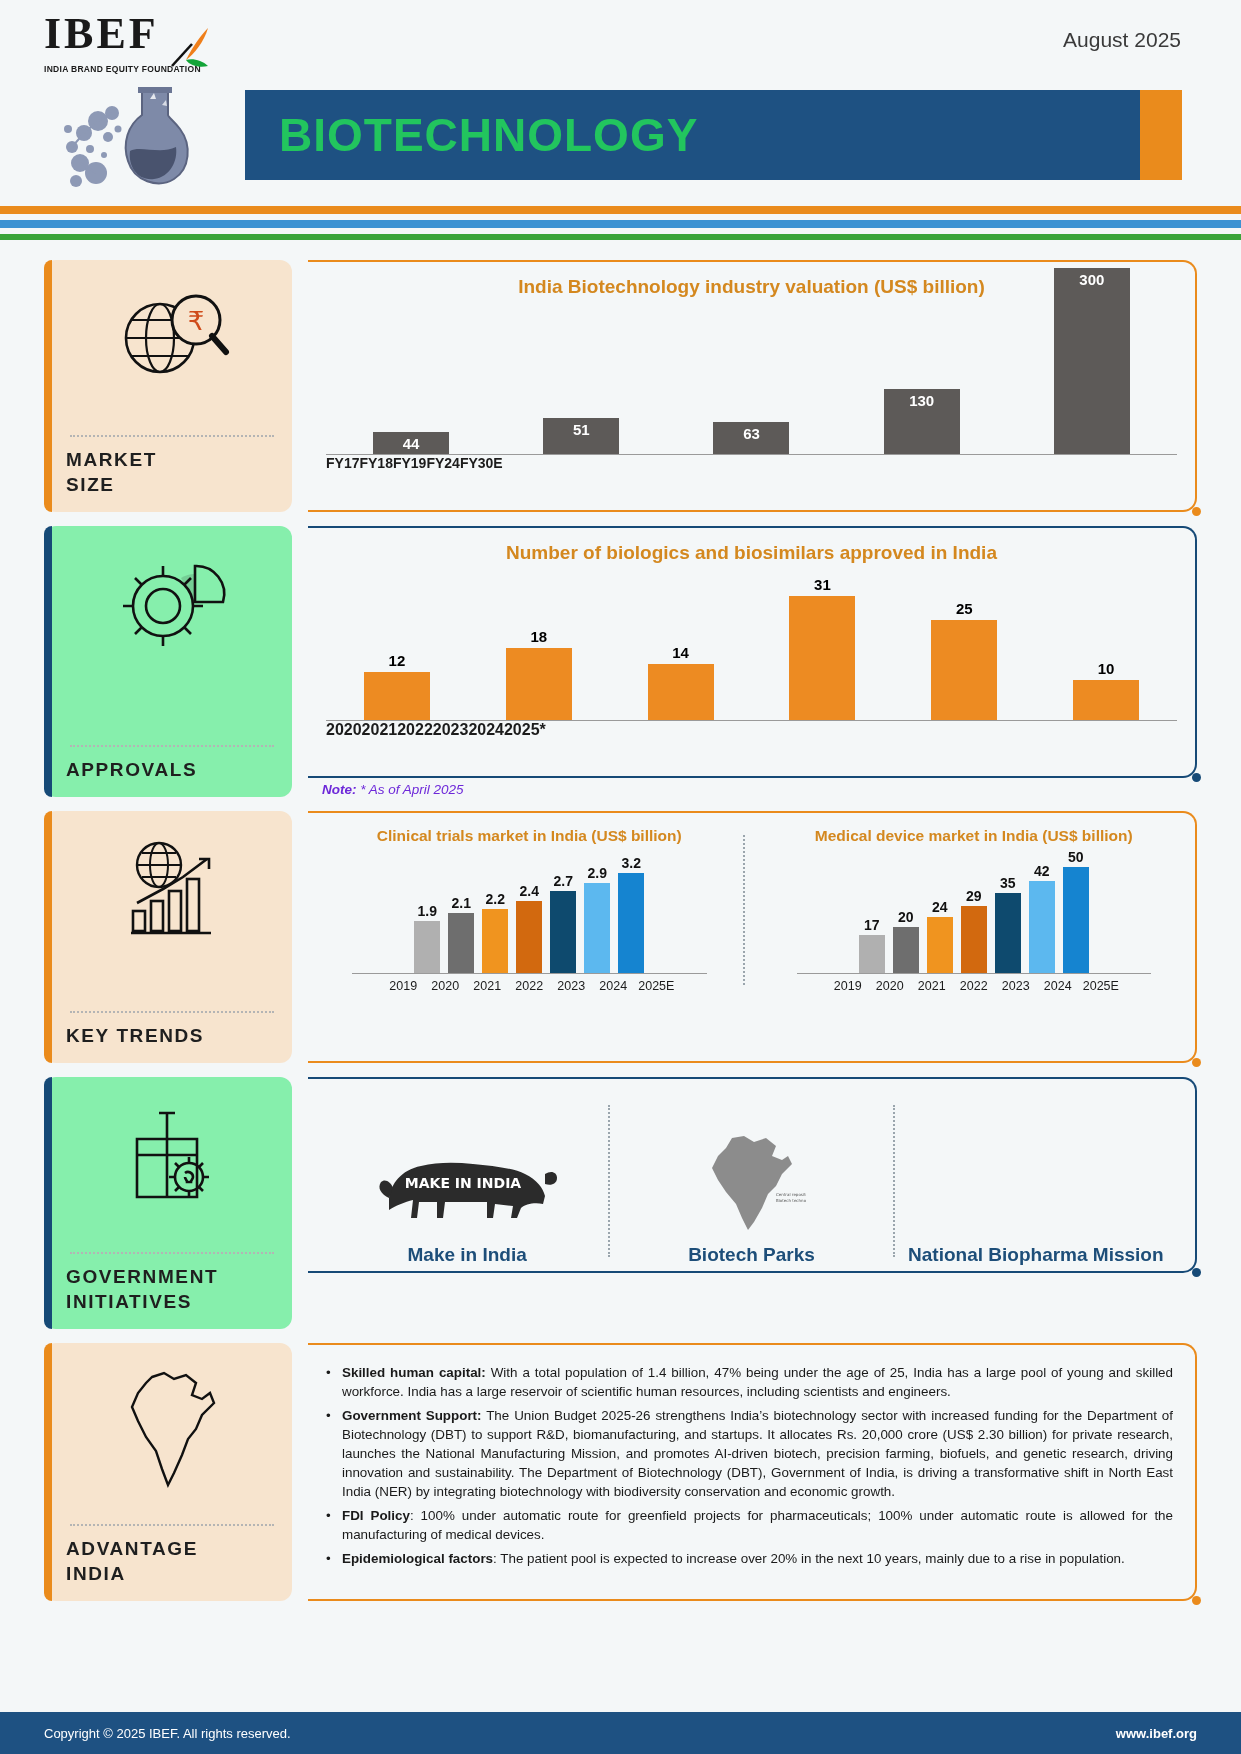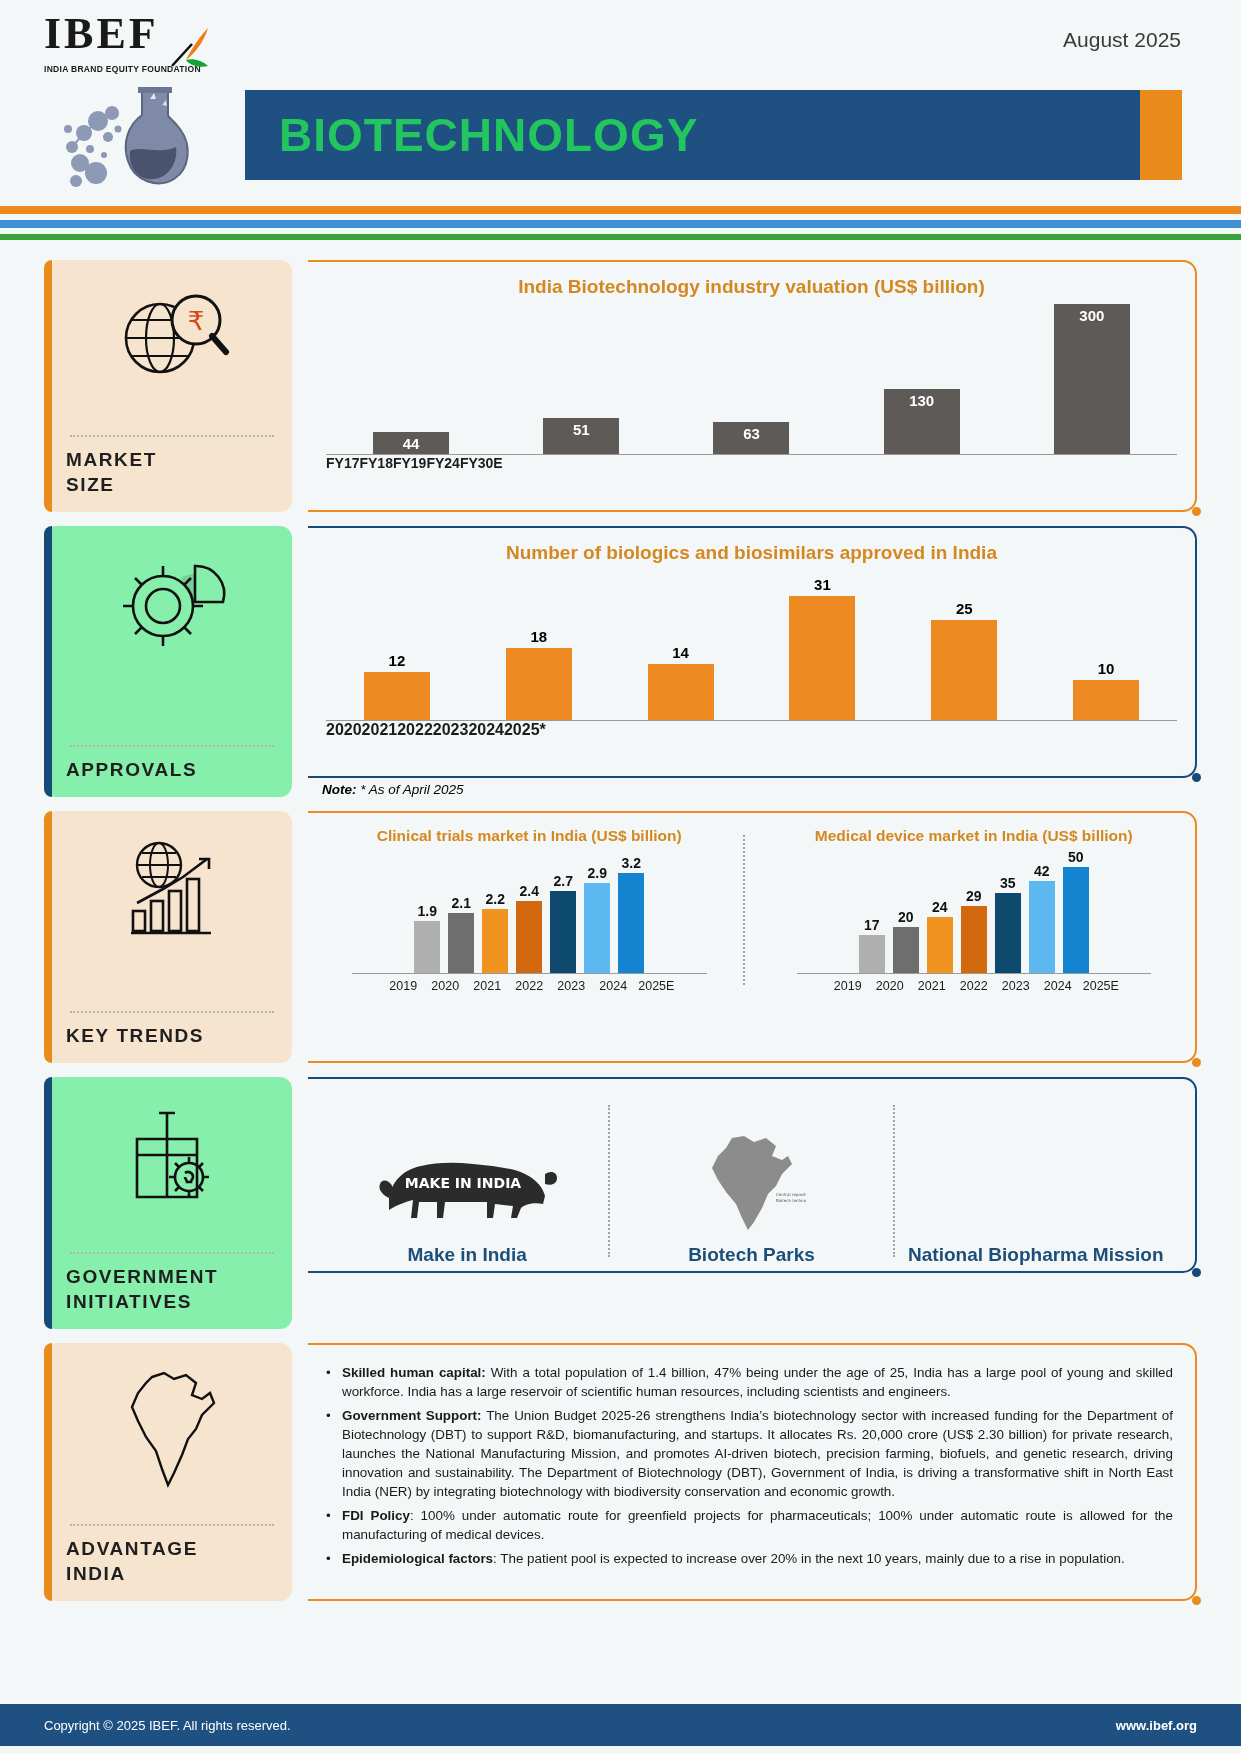--- a/index.html
+++ b/index.html
@@ -99,21 +99,21 @@
   .xlabels { display:flex; justify-content:flex-start; }
   .xlabels div { font-size:14px; font-weight:bold; color:#1c1c1c; text-align:center; }
 
   
   .ms-bar { position:relative; background:#5d5a58; width:76px; }
   .ms-bar span {
     position:absolute; left:0; right:0; top:3px; text-align:center;
     color:#fff; font-size:15px; font-weight:bold;
   }
 
-  .note { font-size:13.5px; font-style:italic; color:#000000; margin:4px 0 0 14px; }
+  .note { font-size:13.5px; font-style:italic; color:#6d28d9; margin:4px 0 0 14px; }
   .note b { font-style:italic; }
 
   
   .dual { display:flex; }
   .dual > div { flex:1; padding:0 8px; }
   .dual .vdiv { flex:0 0 0; border-left:2px dotted #9aa5ad; margin:8px 10px; }
   .mini-title { text-align:center; font-size:15.5px; font-weight:bold; color:#d4881f; margin-bottom:10px; }
   .mini-cols { display:flex; align-items:flex-end; justify-content:center; gap:8px; height:118px; }
   .mini-col { display:flex; flex-direction:column; align-items:center; justify-content:flex-end; }
   .mini-col .v { font-size:14px; font-weight:bold; margin-bottom:2px; color:#111; }
@@ -132,21 +132,21 @@
 
   
   .bullets { padding:8px 6px 0 10px; }
   .bul { display:flex; font-size:13.4px; line-height:1.42; color:#1a1a1a;
          margin-bottom:5px; text-align:justify; }
   .bul .dot { flex:0 0 16px; }
   .bul b { font-weight:bold; }
 
   
   .footer {
-    position:absolute; left:0; bottom:8px; width:100%; height:42px;
+    position:absolute; left:0; bottom:0; width:100%; height:42px;
     background:#1e5182; color:#fff;
     display:flex; align-items:center; justify-content:space-between;
     padding:0 44px; font-size:13px;
   }
   .footer a { color:#fff; text-decoration:none; font-weight:bold; }
 </style>
 </head>
 <body>
 
 <div class="header">
@@ -238,21 +238,21 @@
               <div class="ms-bar" style="height:32px;">
                 <span>63</span>
               </div>
             </div>
           <div class="col">
               <div class="ms-bar" style="height:65px;">
                 <span>130</span>
               </div>
             </div>
           <div class="col">
-              <div class="ms-bar" style="height:150px;">
+              <div class="ms-bar" style="height:186px;">
                 <span>300</span>
               </div>
             </div>
         </div>
         <div class="axis-line"></div>
         <div class="xlabels">
           <div>FY17</div>
           <div>FY18</div>
           <div>FY19</div>
           <div>FY24</div>

